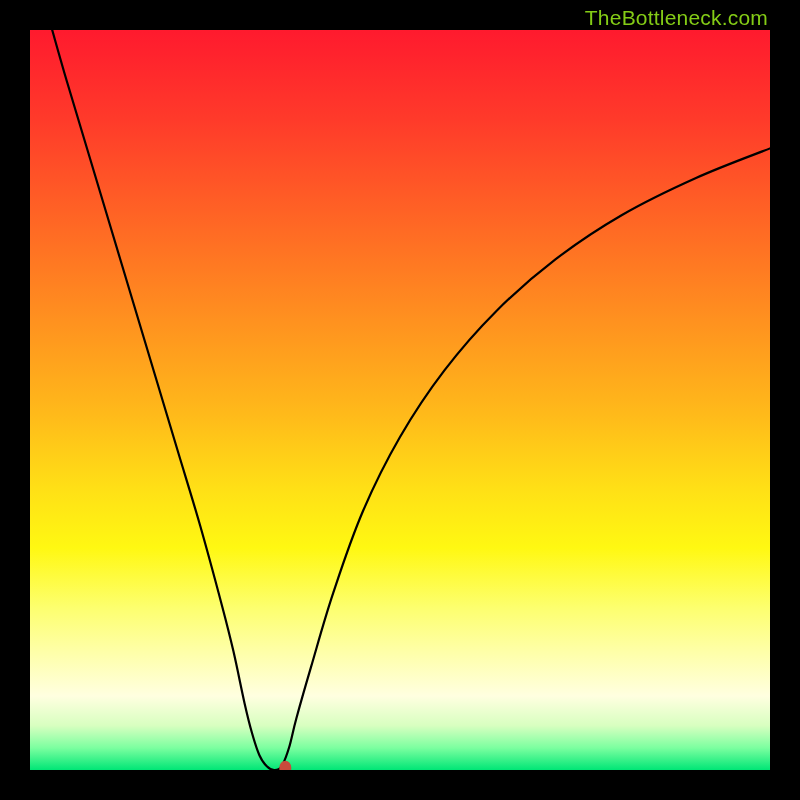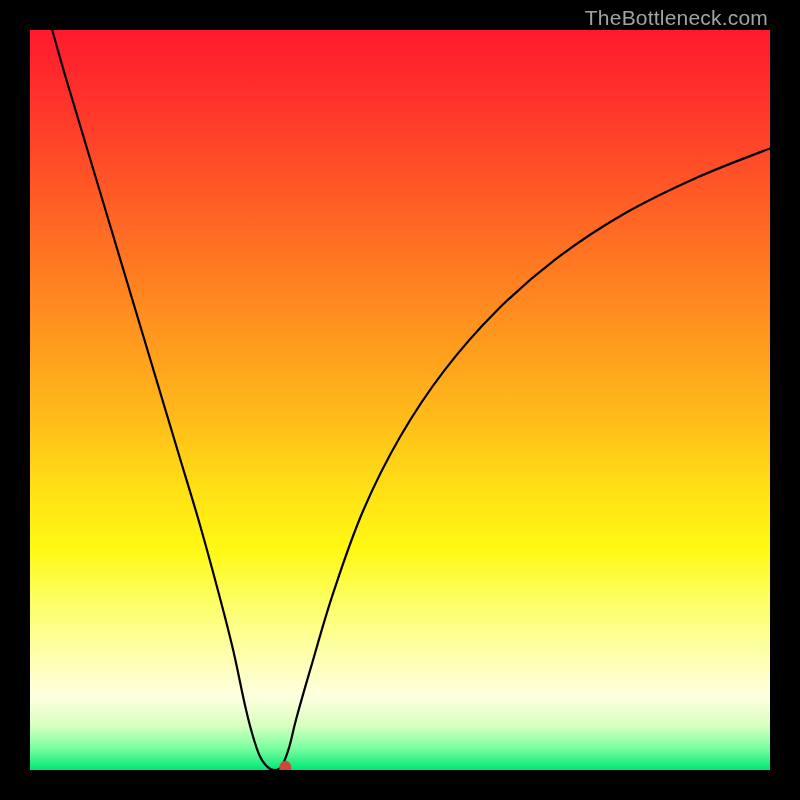--- a/index.html
+++ b/index.html
@@ -30,21 +30,21 @@
       #ffffe0 90%,
       #d8ffc0 94%,
       #7cffa0 97%,
       #00e676 100%
     );
   }
   .watermark {
     position: absolute;
     top: 6px;
     right: 32px;
-    color: #a3a3a3;
+    color: #84cc16;
     font-family: Arial, Helvetica, sans-serif;
     font-size: 21px;
     font-weight: 500;
     letter-spacing: 0.2px;
   }
   svg.curve {
     position: absolute;
     left: 0;
     top: 0;
     width: 740px;

